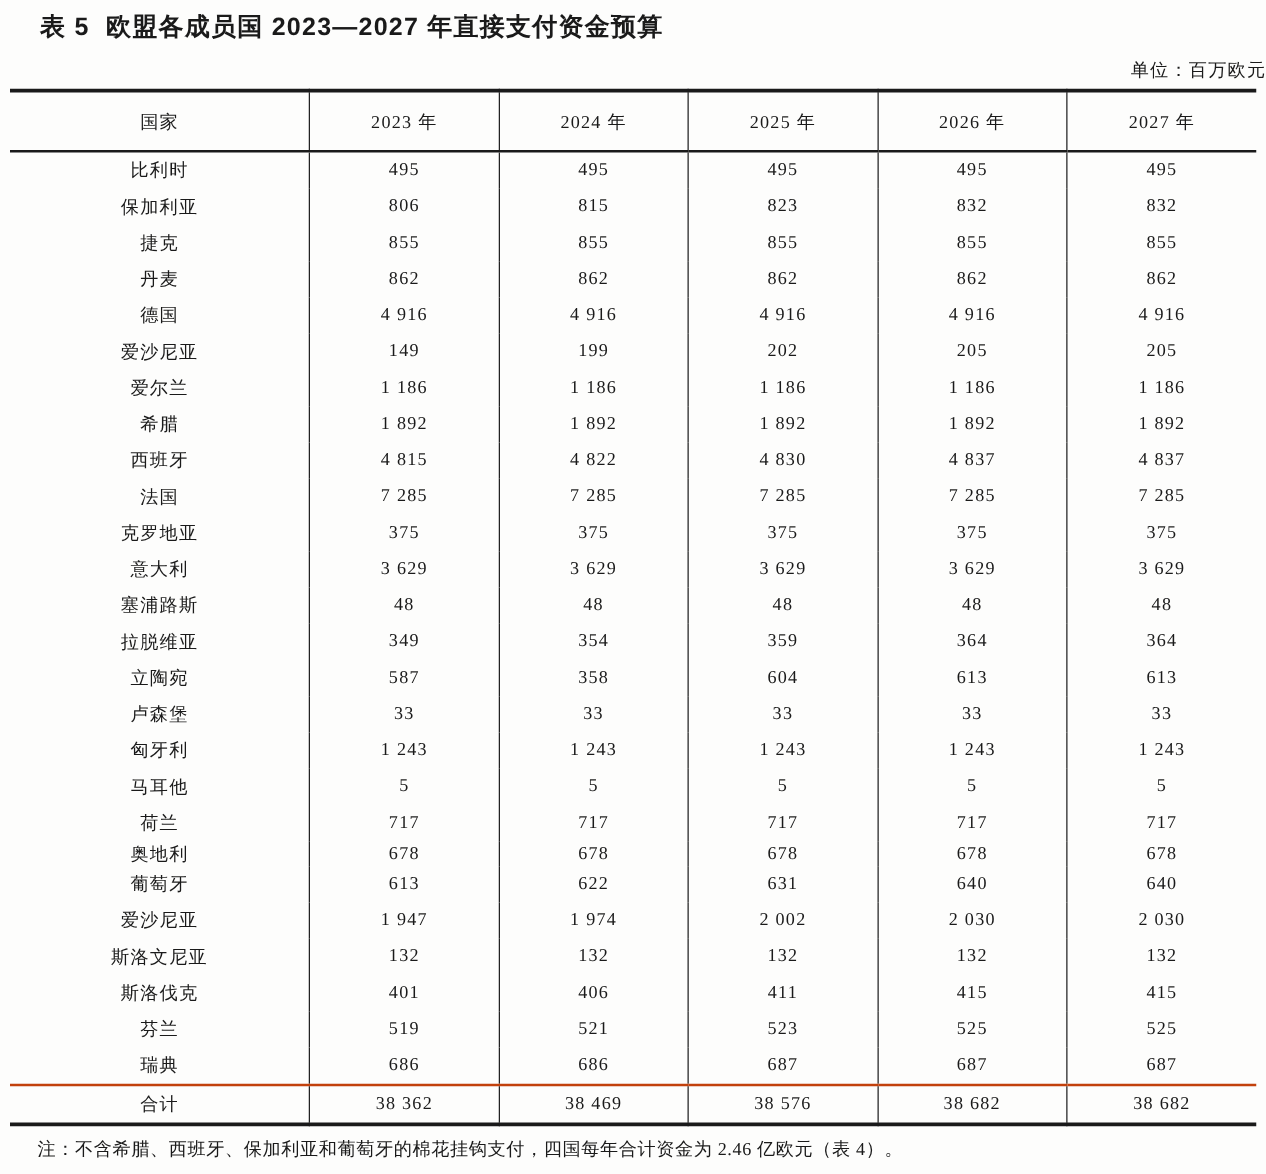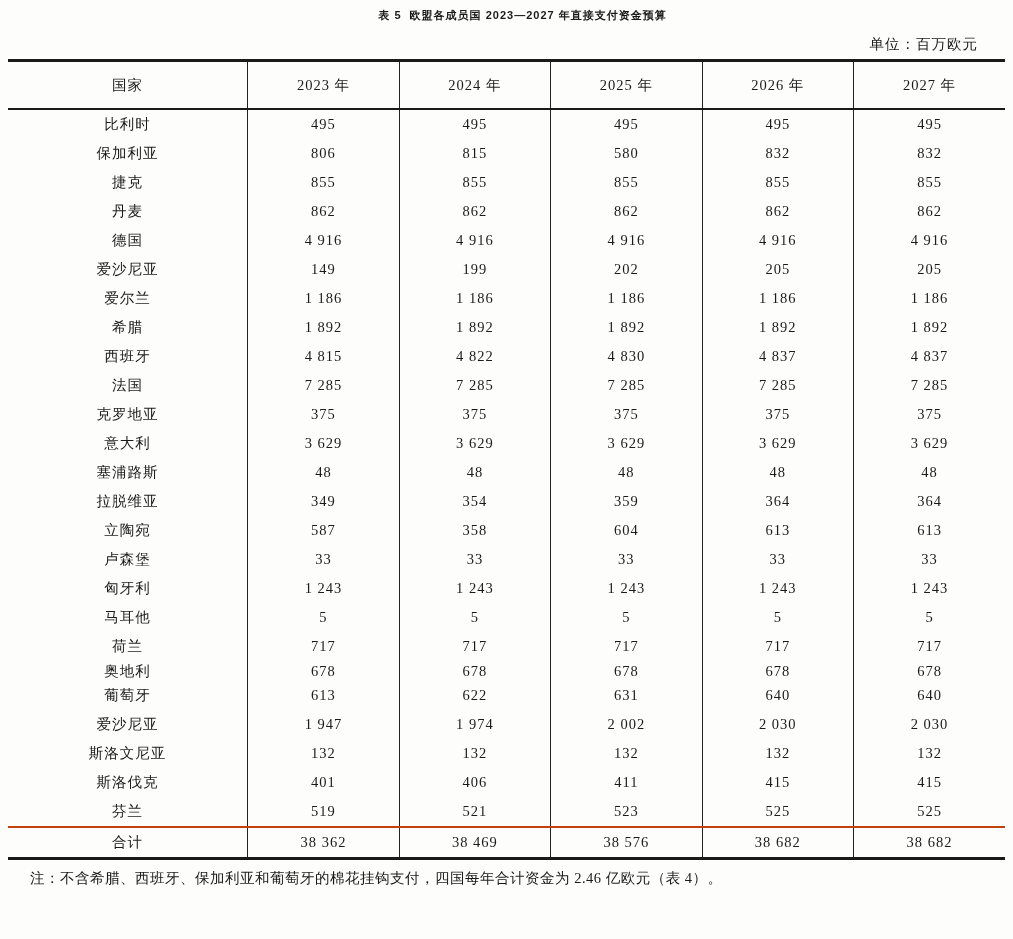--- a/index.html
+++ b/index.html
@@ -4,32 +4,30 @@
 <style>
   html, body { margin: 0; padding: 0; }
   body {
     width: 1013px; height: 939px;
     background: #fdfdfc;
     color: #1a1a1a;
     font-family: "Liberation Serif", "DejaVu Serif", serif;
     overflow: hidden;
   }
   .title {
-    text-align: center;
     font-family: "Liberation Sans", "DejaVu Sans", sans-serif;
     font-weight: bold;
-    font-size: 11px;
+    font-size: 20px;
     padding-top: 8px;
     white-space: pre;
     letter-spacing: 1px;
     margin-left: 32px;
   }
   .unit {
     text-align: right;
-    padding-right: 35px;
     font-size: 14.5px;
     margin-top: 12px;
     margin-bottom: 5px;
     letter-spacing: 1px;
   }
   table.budget {
     border-collapse: collapse;
     table-layout: fixed;
     margin-left: 8px;
     width: 997px;
@@ -95,21 +93,21 @@
         <td>495</td>
         <td>495</td>
         <td>495</td>
         <td>495</td>
         <td>495</td>
       </tr>
       <tr>
         <td>保加利亚</td>
         <td>806</td>
         <td>815</td>
-        <td>580</td>
+        <td>823</td>
         <td>832</td>
         <td>832</td>
       </tr>
       <tr>
         <td>捷克</td>
         <td>855</td>
         <td>855</td>
         <td>855</td>
         <td>855</td>
         <td>855</td>
@@ -282,20 +280,28 @@
         <td>415</td>
         <td>415</td>
       </tr>
       <tr>
         <td>芬兰</td>
         <td>519</td>
         <td>521</td>
         <td>523</td>
         <td>525</td>
         <td>525</td>
+      </tr>
+      <tr>
+        <td>瑞典</td>
+        <td>686</td>
+        <td>686</td>
+        <td>687</td>
+        <td>687</td>
+        <td>687</td>
       </tr>
     </tbody>
   <tfoot>
     <tr>
       <td>合计</td>
       <td>38 362</td>
       <td>38 469</td>
       <td>38 576</td>
       <td>38 682</td>
       <td>38 682</td>

